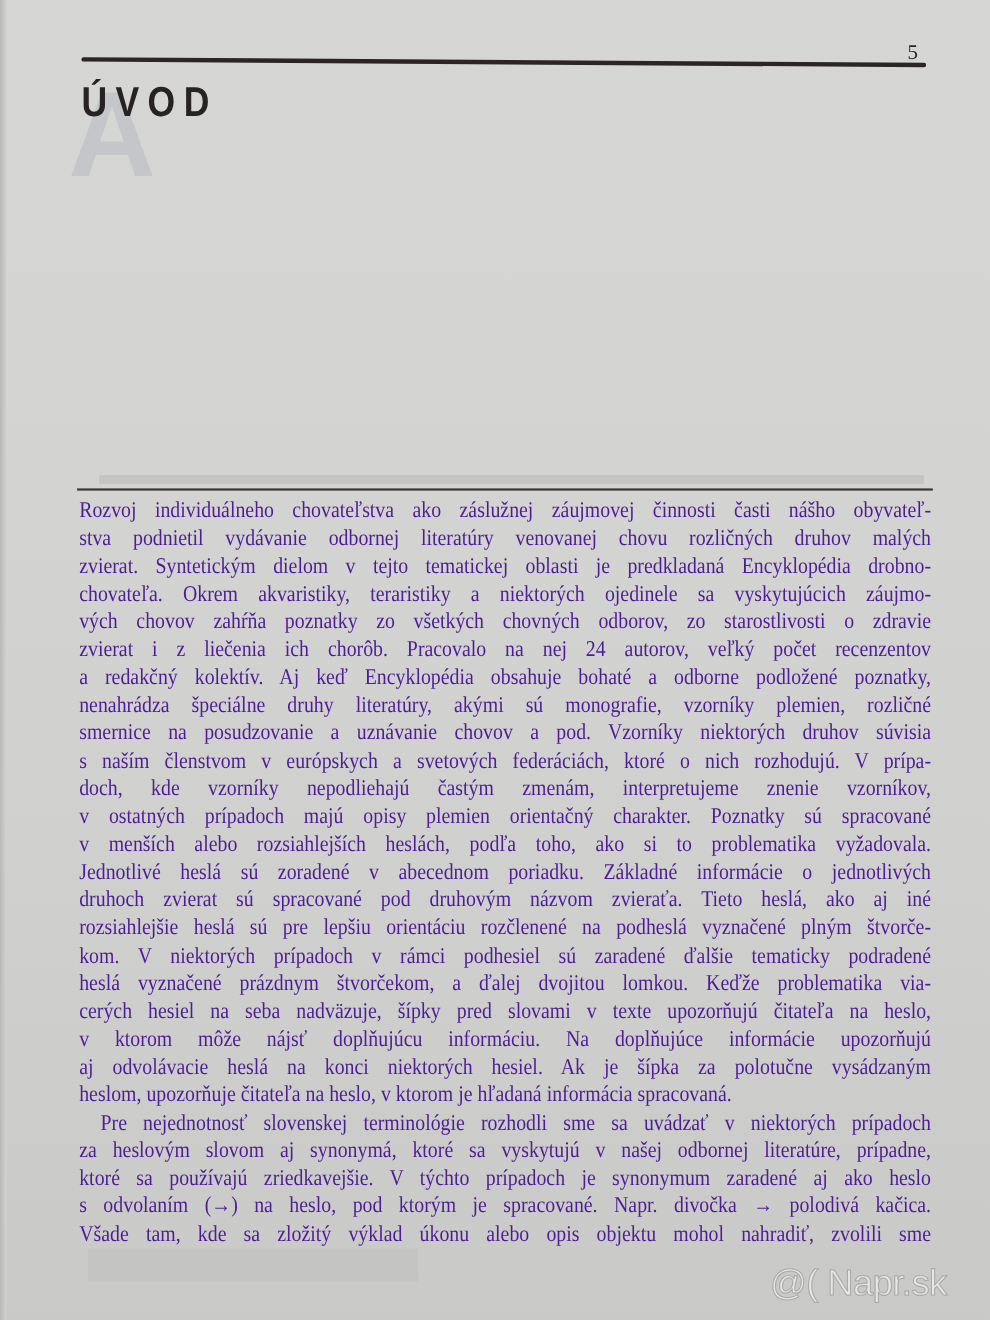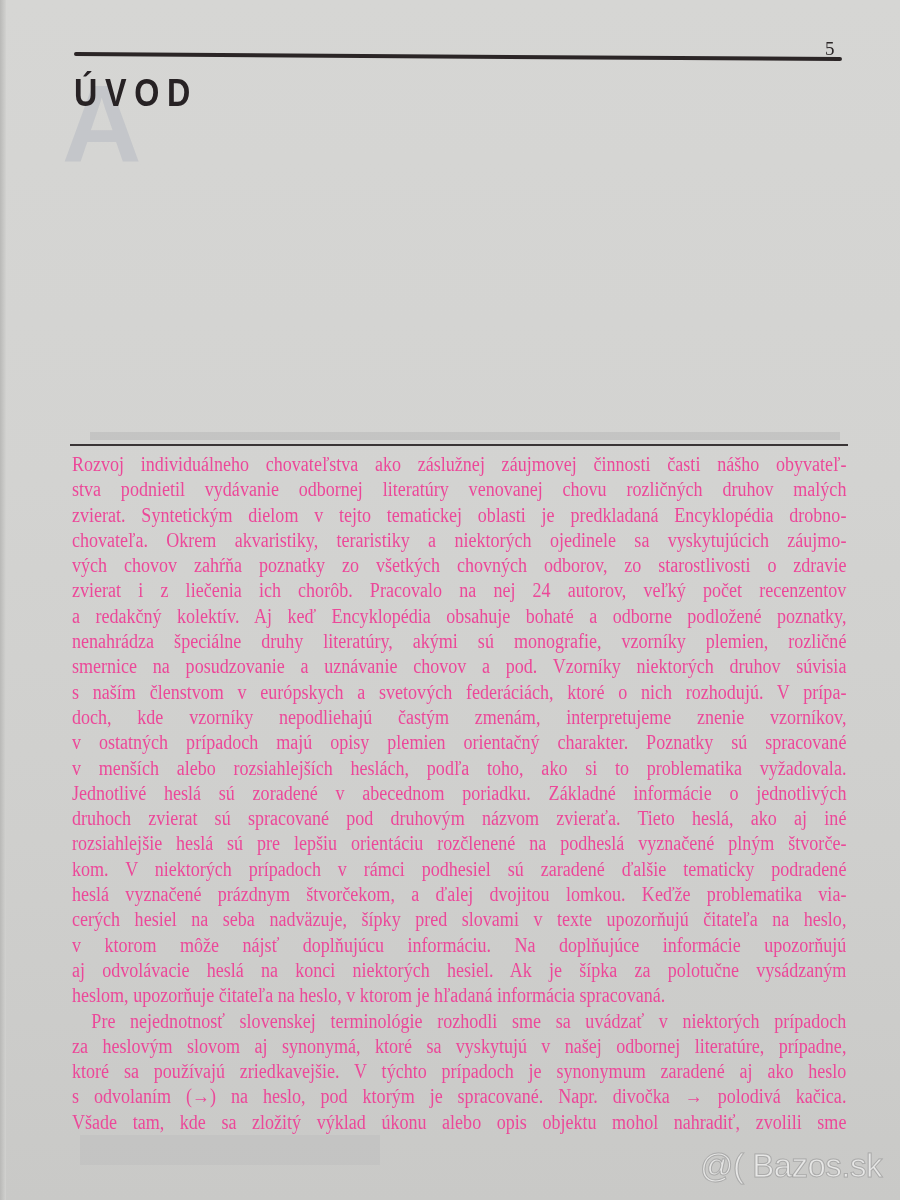--- a/index.html
+++ b/index.html
@@ -19,21 +19,21 @@
   .page-number { position: absolute; left: 825px; top: 38px; font-size: 19px; color: #2b2627; }
   .title {
     position: absolute; left: 74px; top: 72px; margin: 0;
     font-family: "Liberation Sans", sans-serif; font-weight: bold; font-size: 38px;
     letter-spacing: 9px; color: #272224; transform: scaleX(0.85); transform-origin: left top;
   }
   .section-rule { position: absolute; left: 70px; top: 444px; width: 778px; height: 2px; background: #3a3536; }
   .ghost-line { position: absolute; left: 90px; top: 432px; width: 750px; height: 8px; background: rgba(150,150,155,0.25); }
   .body-text {
     position: absolute; left: 72px; top: 452px; width: 780px;
-    font-size: 20.5px; line-height: 25.3px; color: #ec4899;
+    font-size: 20.5px; line-height: 25.3px; color: #4c1d95;
   }
   .body-text .line { display: block; white-space: nowrap; text-align: justify; text-align-last: justify; height: 25.3px; transform: scaleX(0.88); transform-origin: left; width: 880px; }
   .body-text .line.last { text-align-last: left; }
   .body-text .line.indent { padding-left: 22px; width: 858px; }
   .ghost-bottom { position: absolute; left: 80px; top: 1135px; width: 300px; height: 30px; background: rgba(160,160,165,0.15); }
   .watermark {
     position: absolute; left: 700px; top: 1147px;
     font-family: "Liberation Sans", sans-serif; font-size: 33px;
     color: rgba(255,255,255,0.55); -webkit-text-stroke: 1px rgba(140,140,140,0.6);
     letter-spacing: -0.5px;
@@ -80,13 +80,13 @@
   <div>
     <span class="line indent">Pre nejednotnosť slovenskej terminológie rozhodli sme sa uvádzať v niektorých prípadoch</span>
     <span class="line">za heslovým slovom aj synonymá, ktoré sa vyskytujú v našej odbornej literatúre, prípadne,</span>
     <span class="line">ktoré sa používajú zriedkavejšie. V týchto prípadoch je synonymum zaradené aj ako heslo</span>
     <span class="line">s odvolaním (→) na heslo, pod ktorým je spracované. Napr. divočka → polodivá kačica.</span>
     <span class="line">Všade tam, kde sa zložitý výklad úkonu alebo opis objektu mohol nahradiť, zvolili sme</span>
   </div>
 </div>
 
 <div class="ghost-bottom"></div>
-<div class="watermark">@( Bazos.sk</div>
+<div class="watermark">@( Napr.sk</div>
 
 </body></html>

